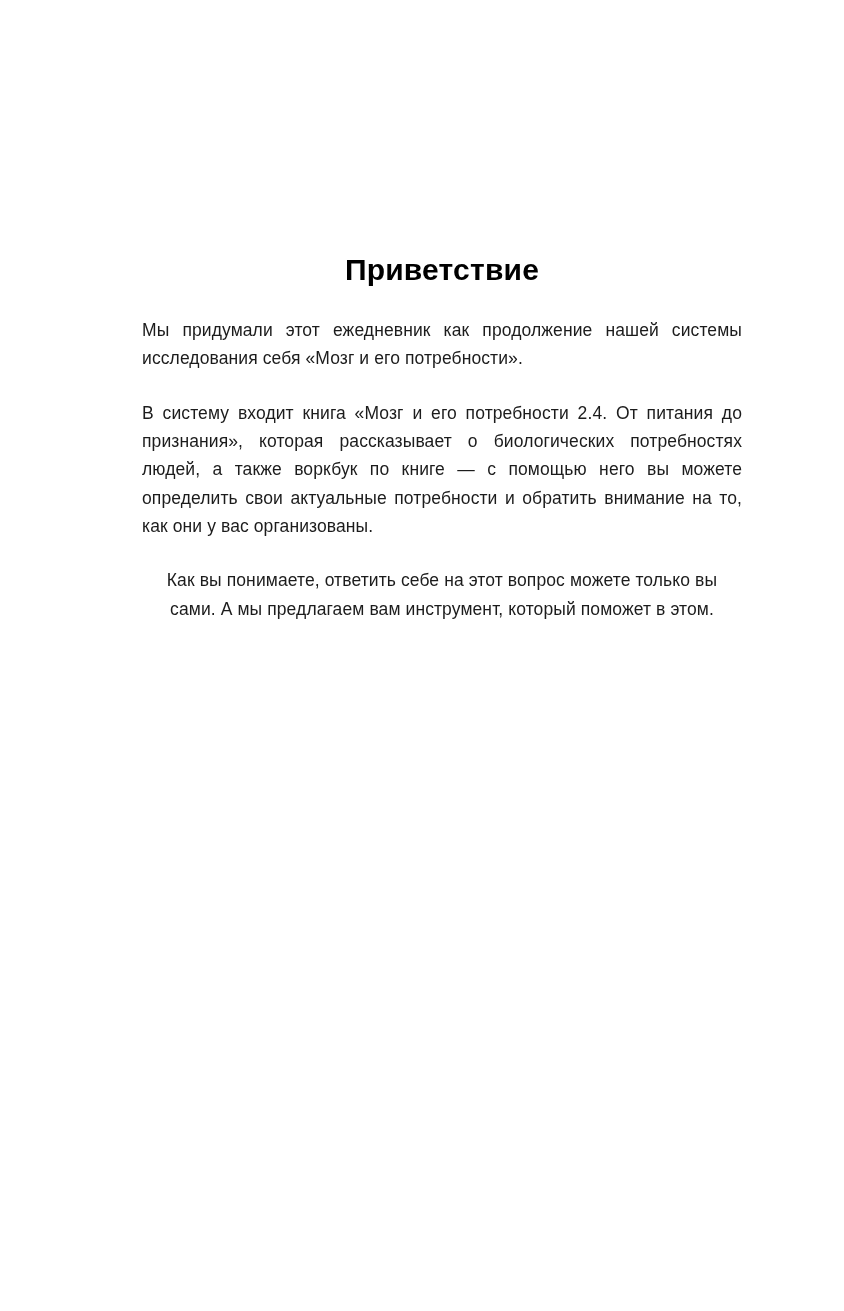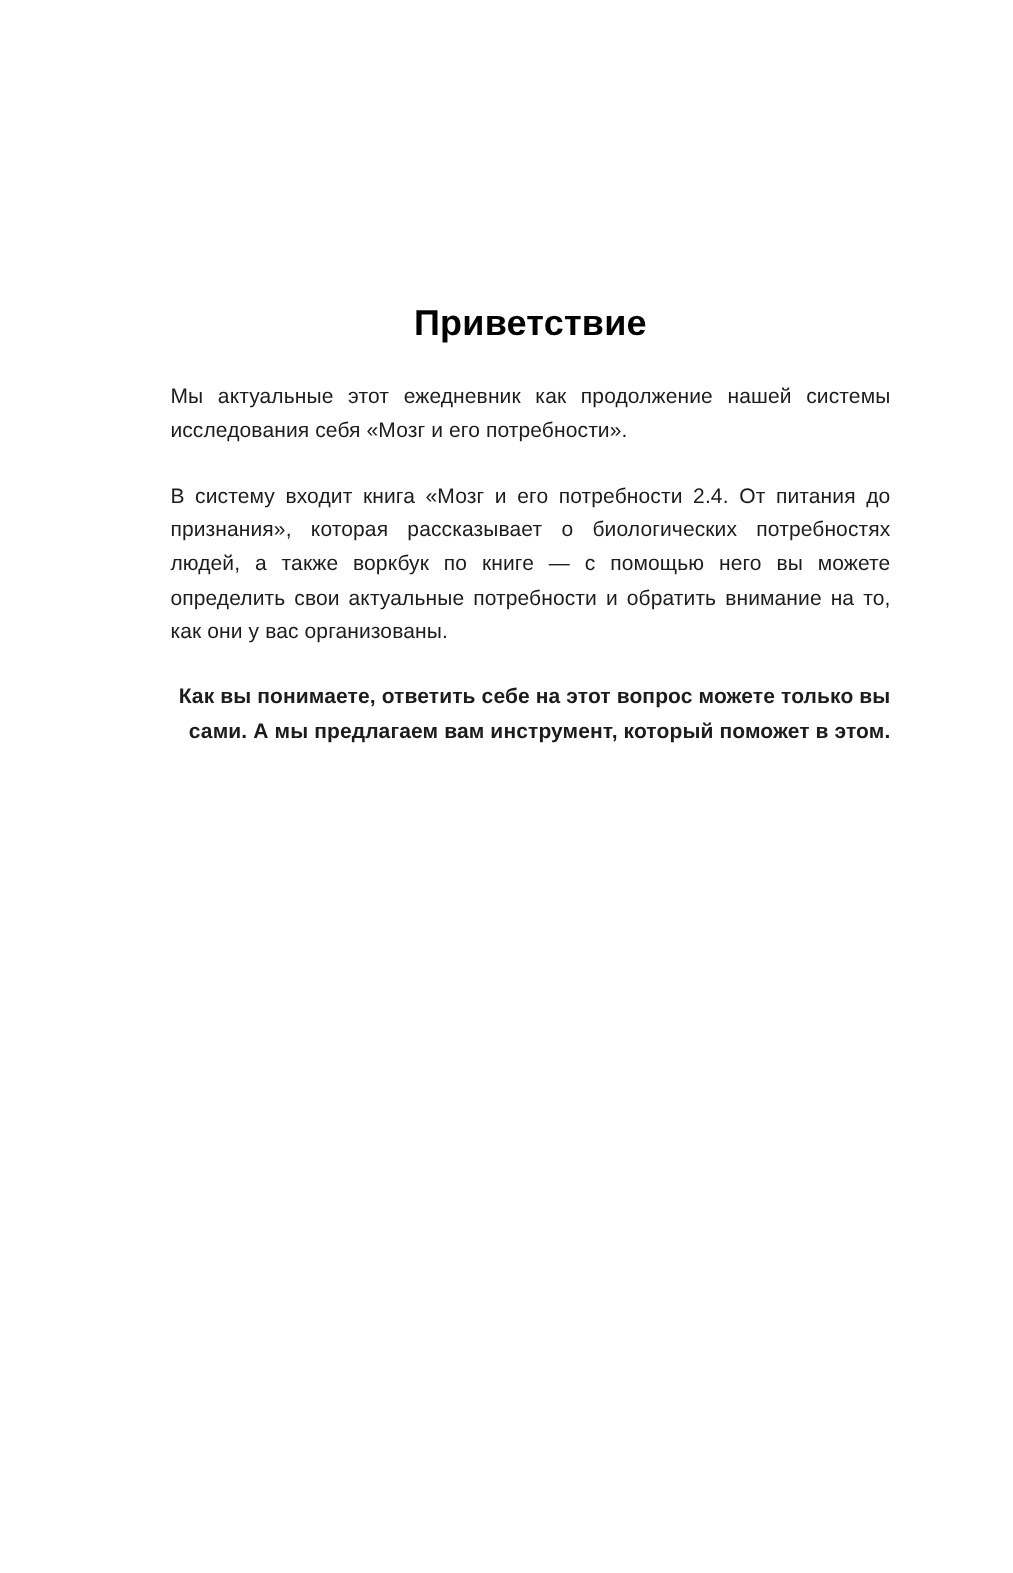--- a/index.html
+++ b/index.html
@@ -41,32 +41,31 @@
     line-height: 1.62;
     color: #1c1c1c;
     margin: 0 0 26px 0;
     text-align: justify;
     text-justify: inter-word;
     hyphens: manual;
     letter-spacing: 0.1px;
   }
   .body-text p:last-child {
     margin-bottom: 0;
-    text-align: right;
-    font-weight: bold;
+    text-align: center;
   }
 </style>
 </head>
 <body>
 
 <div class="page">
   <div class="content">
 
     <h1 class="page-title">Приветствие</h1>
 
     <div class="body-text">
-      <p>Мы актуальные этот ежедневник как продолжение нашей систе­мы исследования себя «Мозг и его потребности».</p>
+      <p>Мы придумали этот ежедневник как продолжение нашей систе­мы исследования себя «Мозг и его потребности».</p>
       <p>В систему входит книга «Мозг и его потребности 2.4. От пита­ния до признания», которая рассказывает о биологических по­требностях людей, а также воркбук по книге — с помощью него вы можете определить свои актуальные потребности и обратить внимание на то, как они у вас организованы.</p>
       <p>Как вы понимаете, ответить себе на этот вопрос можете только вы сами. А мы предлагаем вам инструмент, который поможет в этом.</p>
     </div>
 
   </div>
 </div>
 
 </body></html>

